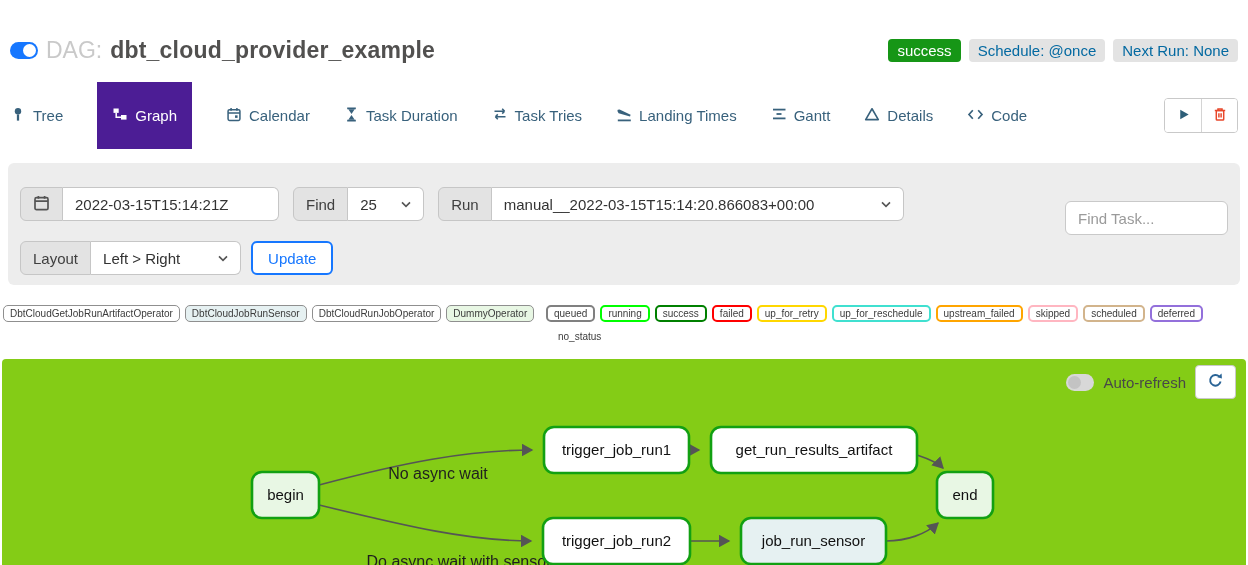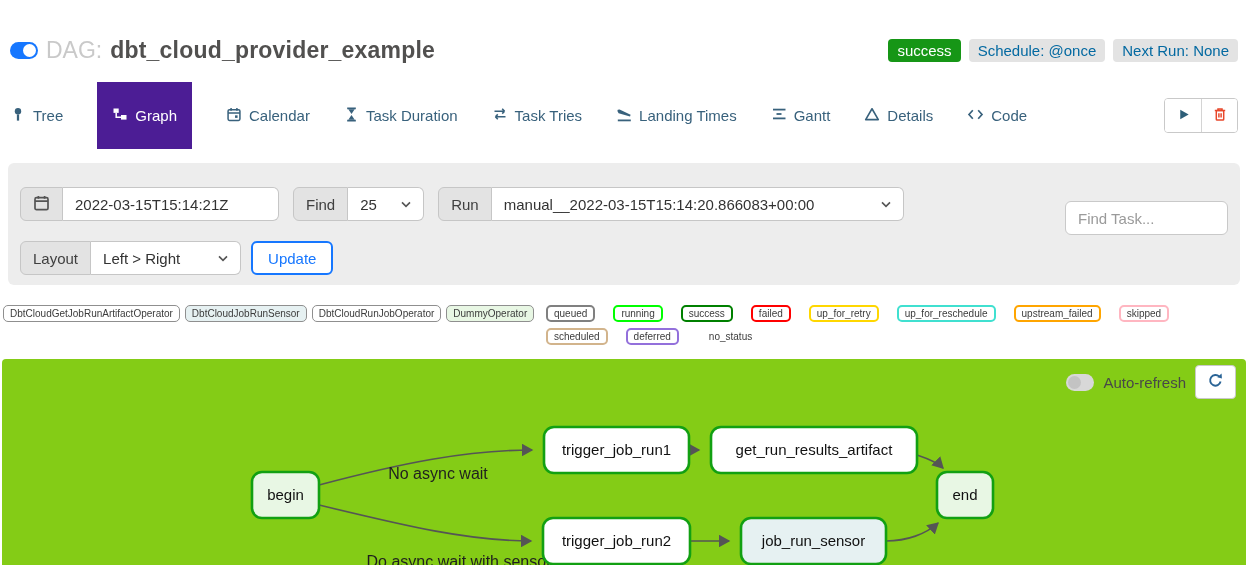--- a/index.html
+++ b/index.html
@@ -40,21 +40,21 @@
   .tinput { height:34px; border:1px solid #c6c6c6; border-left:none; background:#fff; font-size:15px; color:#333; padding:0 12px; border-radius:0 6px 6px 0; font-family:"Liberation Sans",sans-serif; }
   .sel { height:34px; display:flex; align-items:center; gap:10px; background:#fff; border:1px solid #c6c6c6; border-left:none; border-radius:0 6px 6px 0; font-size:15px; color:#333; padding:0 12px; cursor:pointer; white-space:nowrap; }
   .sel .chev { display:flex; }
   .find-input { margin-left:auto; width:163px; height:34px; border:1px solid #c9c9c9; border-radius:6px; background:#fff; font-size:15px; padding:0 12px; color:#333; font-family:"Liberation Sans",sans-serif;margin-top:28px; }
   .find-input::placeholder { color:#9a9a9a; }
   .update-btn { margin-left:10px; height:34px; padding:0 15px; background:#fff; border:2px solid #1677ff; color:#1677ff; font-size:15px; font-weight:500; border-radius:6px; cursor:pointer; font-family:"Liberation Sans",sans-serif; }
 
   
   .legend { display:flex; align-items:flex-start; margin:20px 3px 0 3px; }
   .legend-ops { width:543px; display:flex; flex-wrap:wrap; gap:6px 5px; }
-  .legend-sts { flex:1; display:flex; flex-wrap:wrap; gap:6px 18px; align-items:center; }
+  .legend-sts { flex:1; display:flex; flex-wrap:wrap; gap:6px 5px; align-items:center; }
   .lbadge { font-size:10px; color:#3c3c3c; background:#fff; border:1px solid #8f8f8f; border-radius:5px; padding:2px 6px; white-space:nowrap; }
   .lbadge.st { border-width:2px; padding:1px 6px; }
   .lbadge.nob { border-color:transparent; background:transparent; padding-left:10px; }
 
   
   .graph-panel { position:relative; margin:14px 2px 0 2px; height:246px; background:#84cc16; border-radius:4px; }
   .graph-controls { position:absolute; top:6px; right:10px; display:flex; align-items:center; gap:9px; z-index:2; }
   .ar-label { font-size:15px; color:#484848; }
   .refresh-btn { width:41px; height:34px; background:#fff; border:1px solid #c9c9c9; border-radius:4px; display:flex; align-items:center; justify-content:center; cursor:pointer; }
   #dagsvg { position:absolute; inset:0; width:100%; height:100%; }

